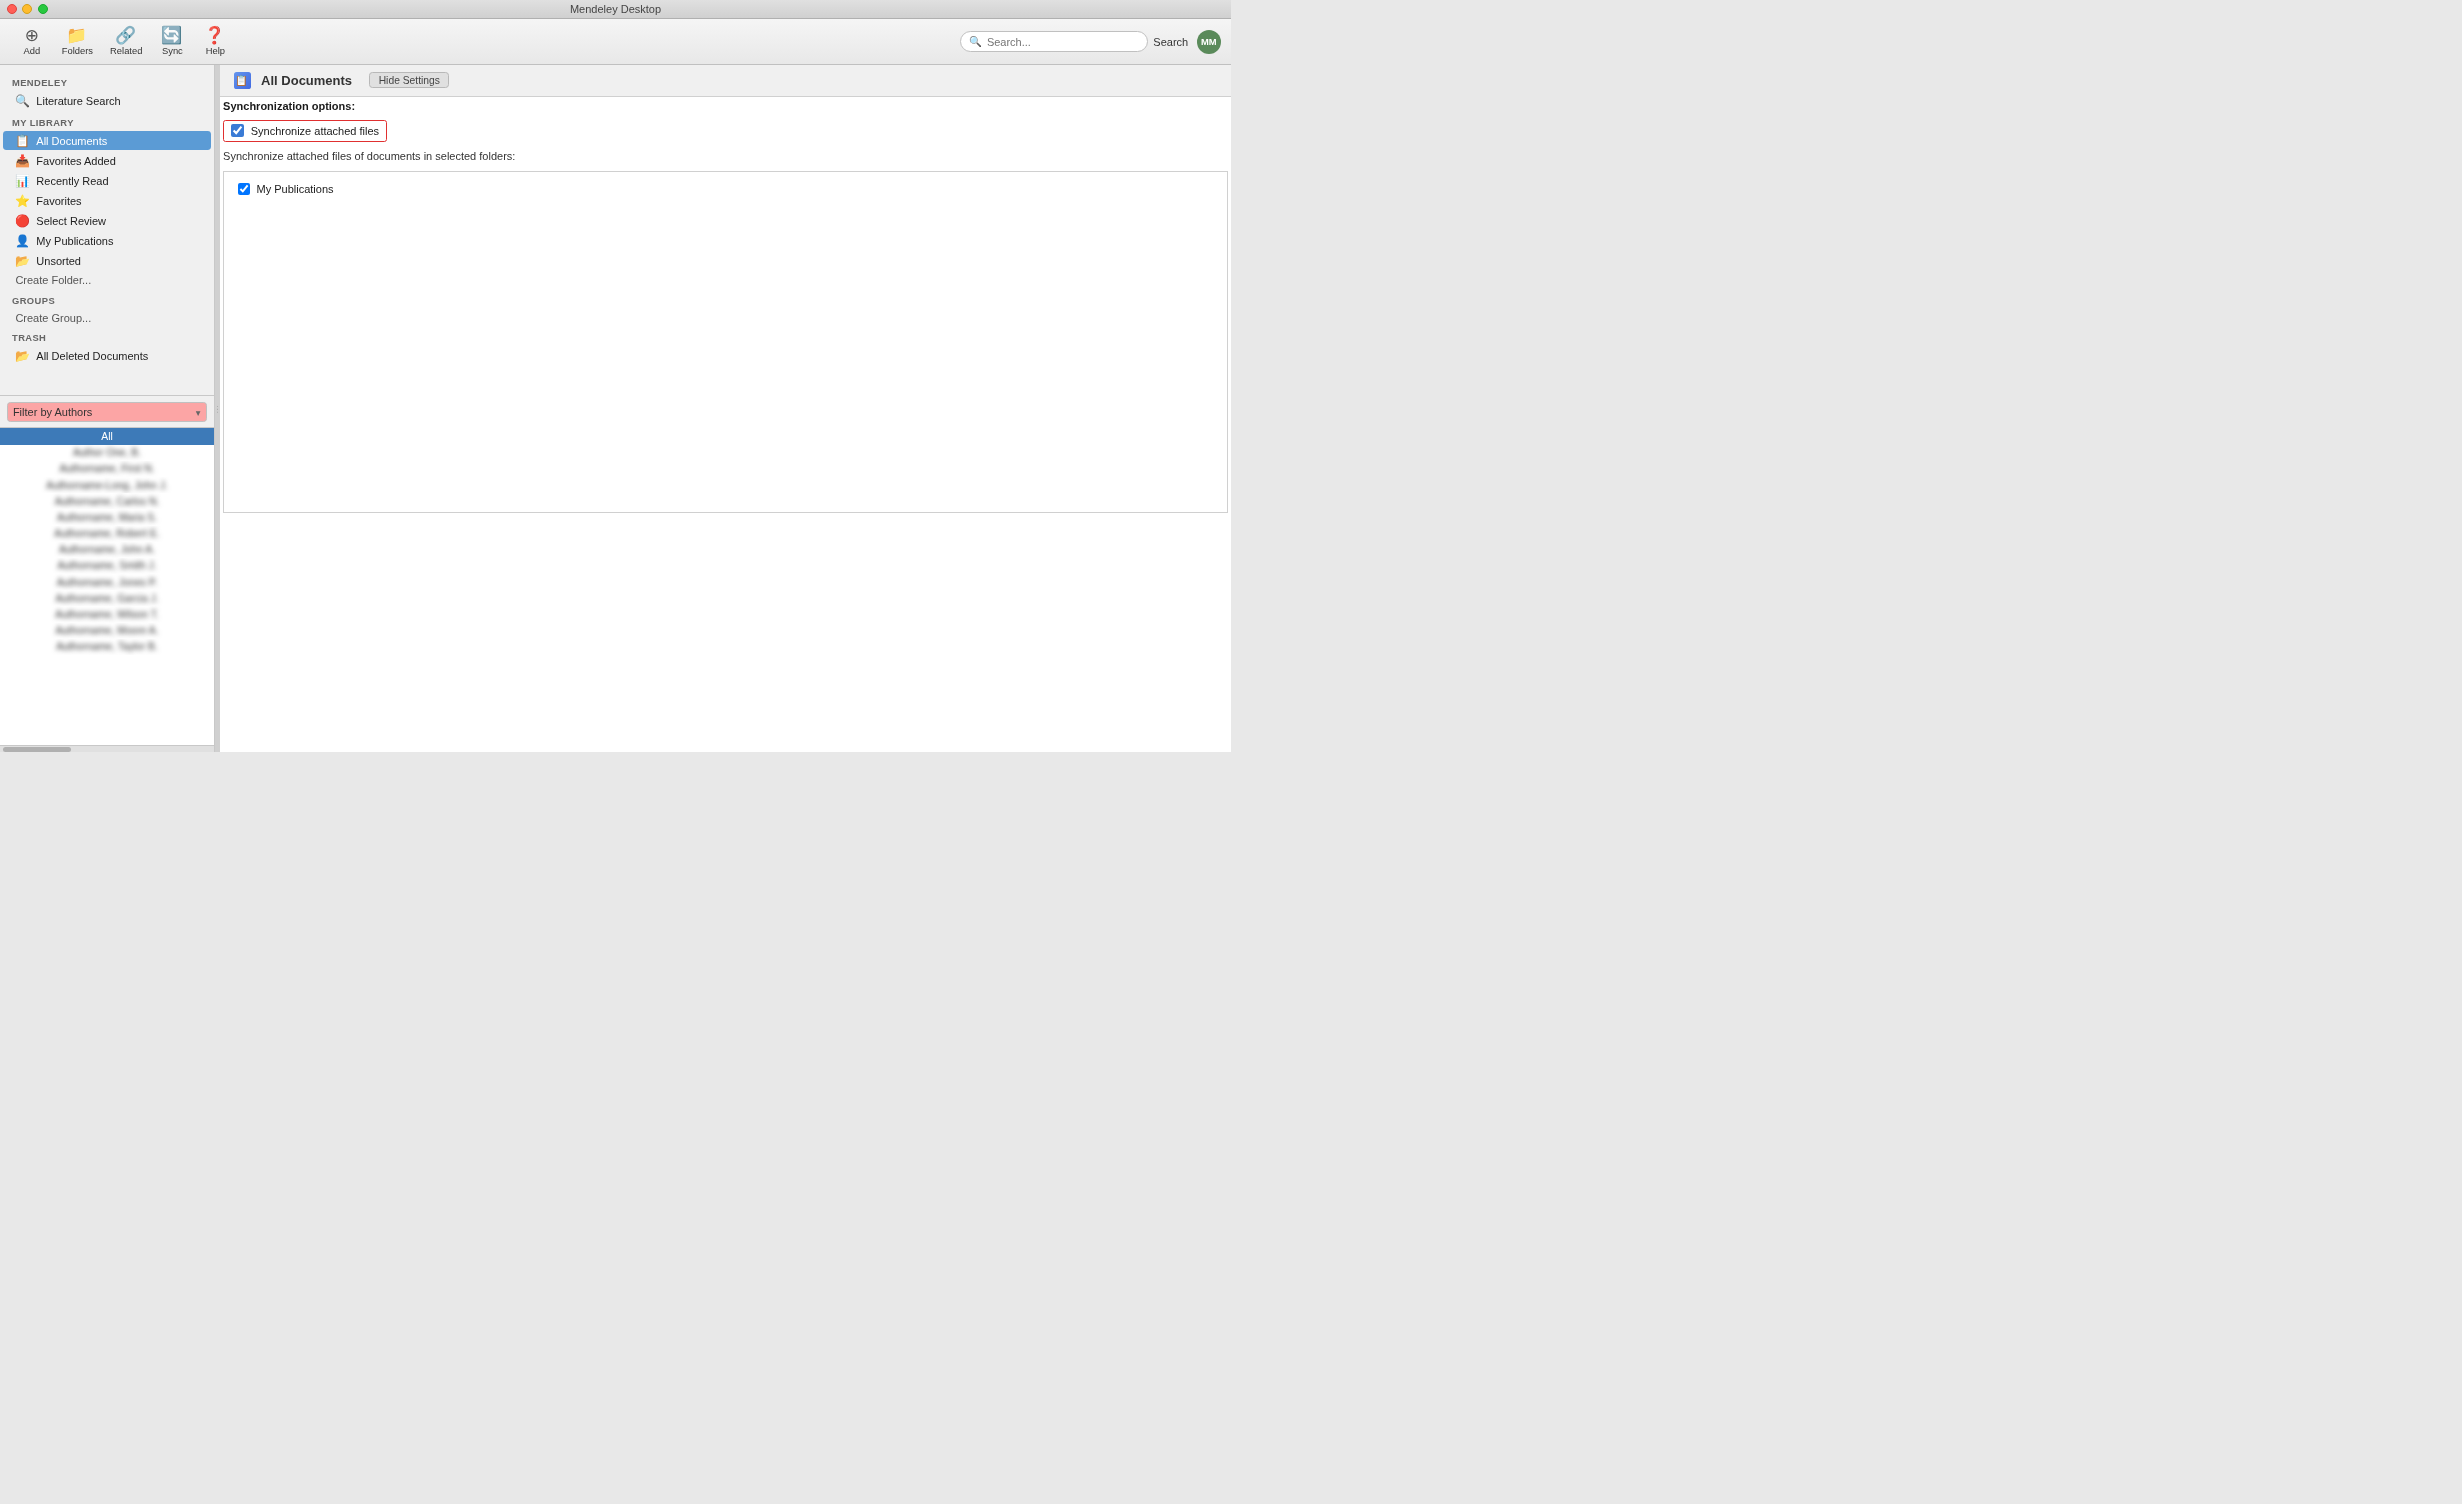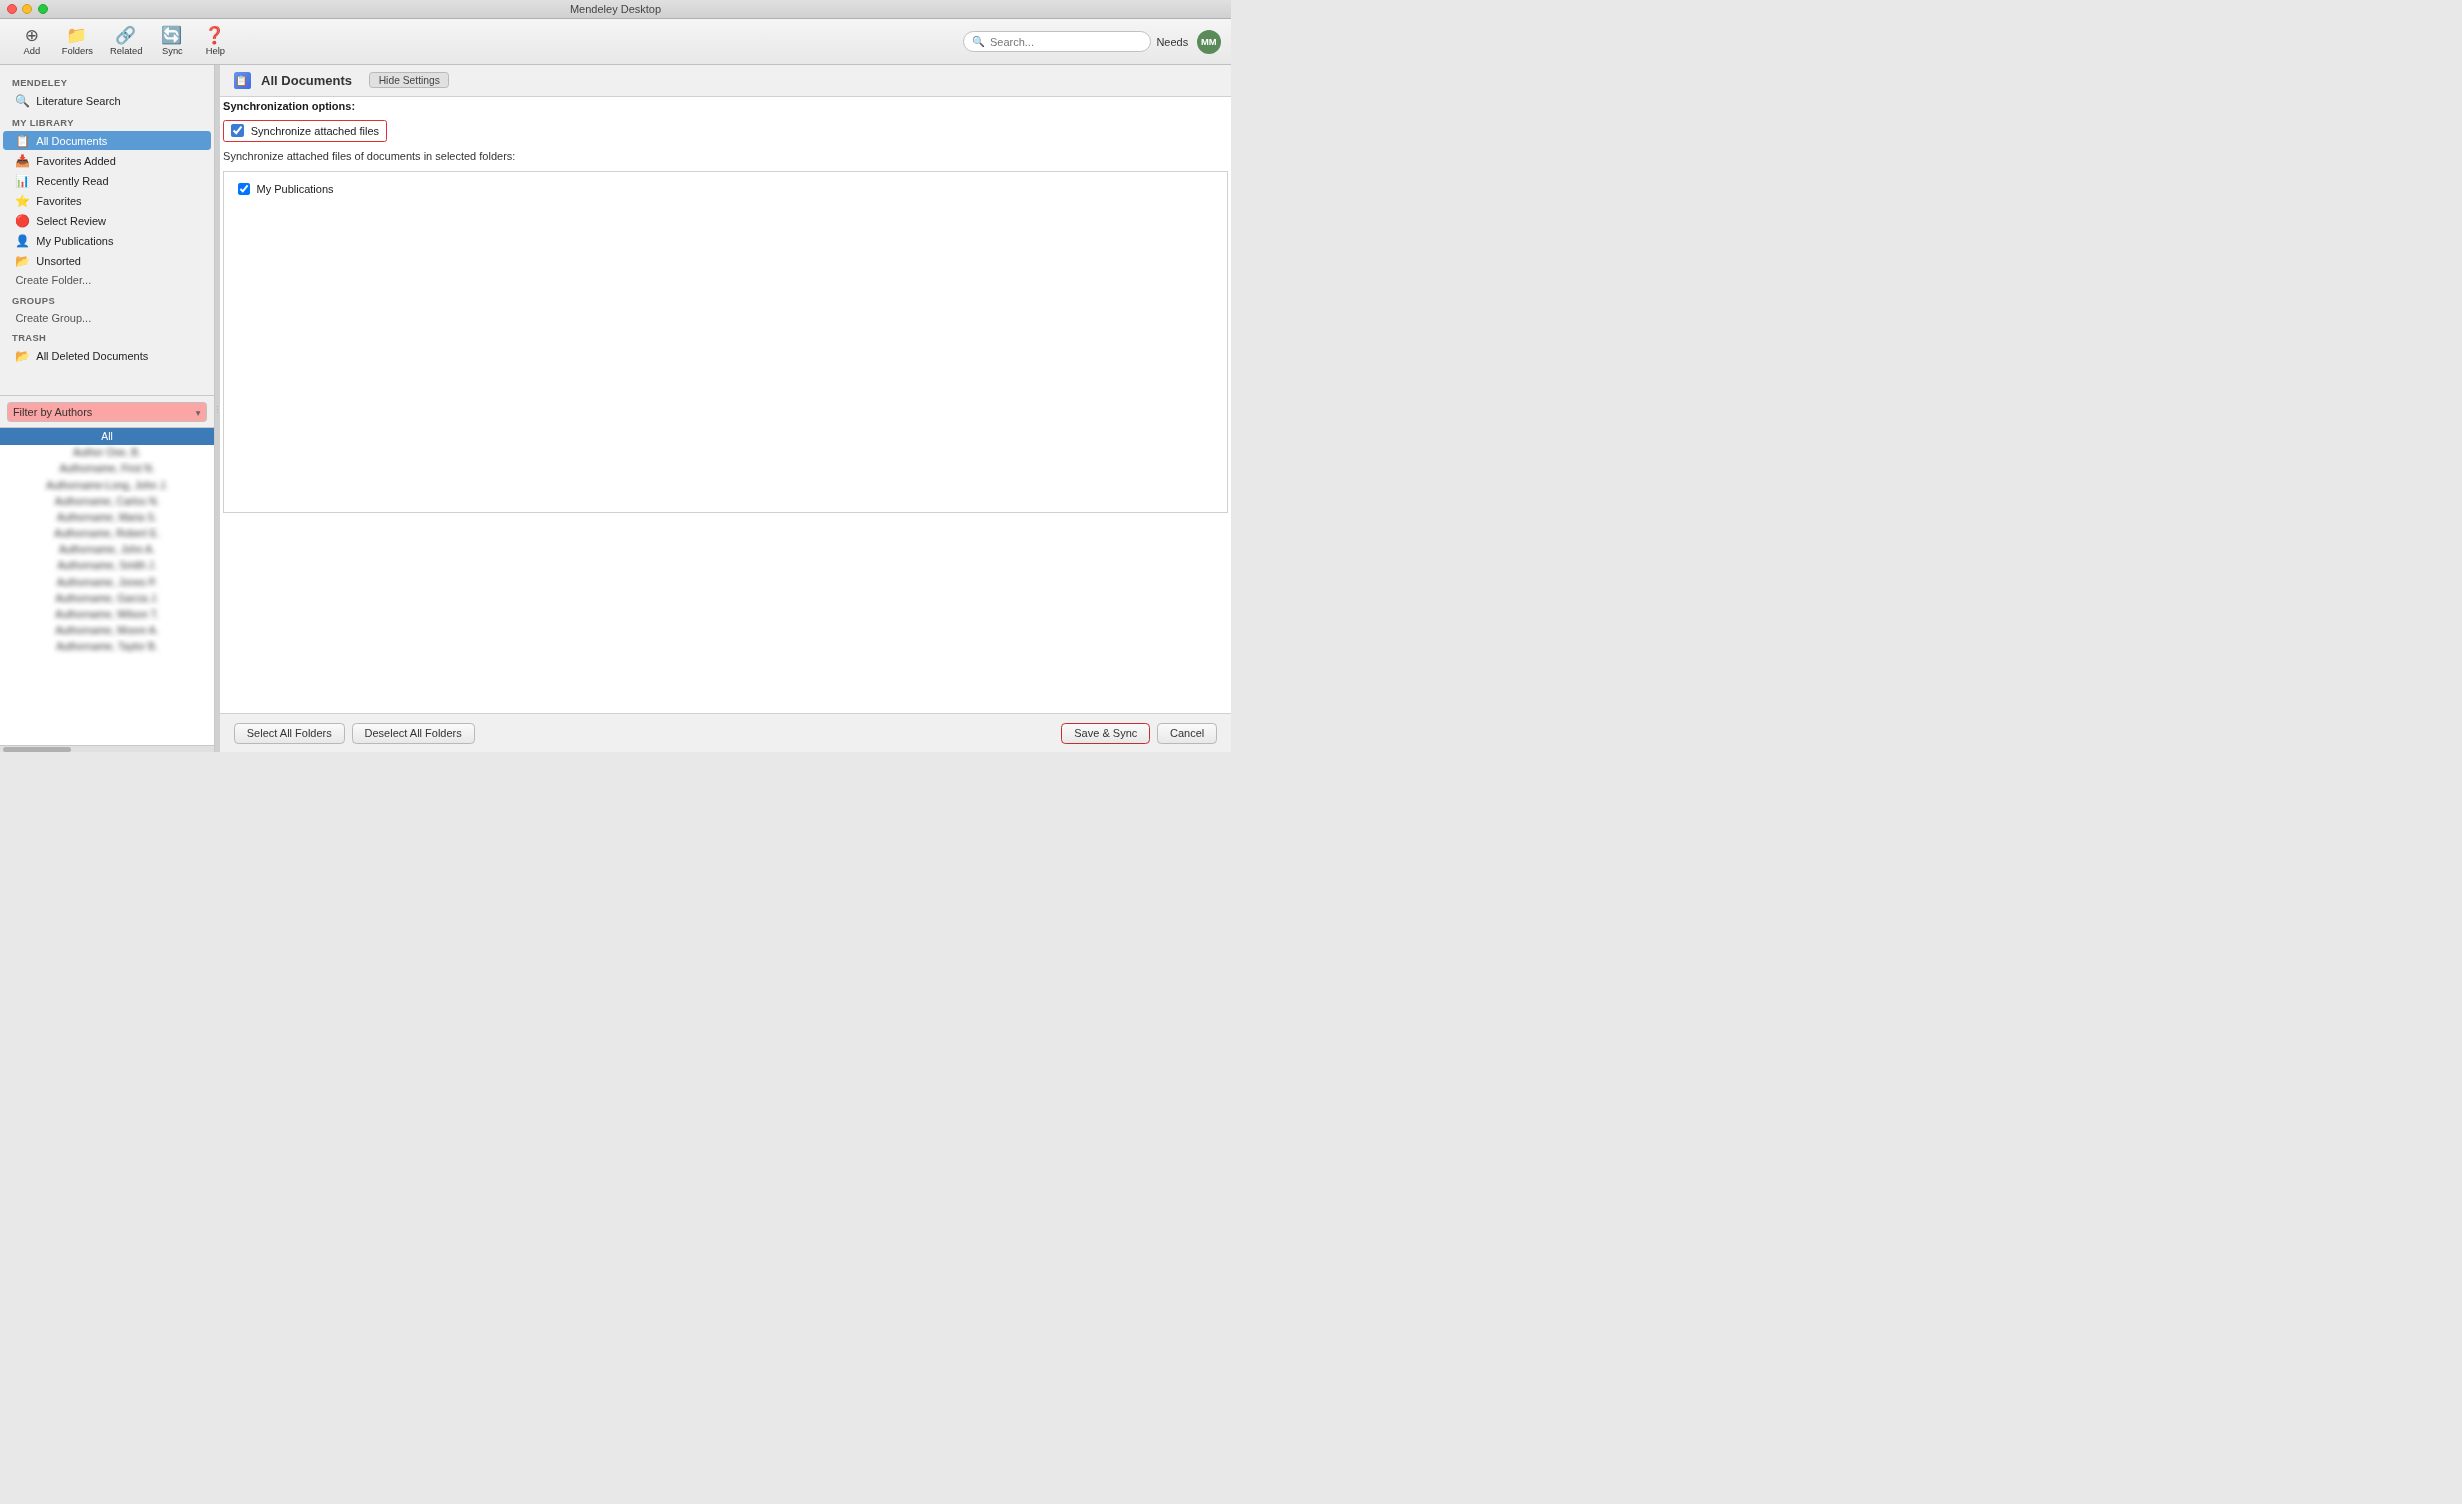--- a/index.html
+++ b/index.html
@@ -423,21 +423,21 @@
   </div>
   <div class="toolbar-group">
     <span class="toolbar-icon">❓</span>
     <span class="toolbar-label">Help</span>
   </div>
   <div class="toolbar-spacer"></div>
   <div class="search-bar">
     <span class="search-icon">🔍</span>
     <input class="search-input" type="text" placeholder="Search..." style="">
   </div>
-  <span class="user-name">Needs</span>
+  <span class="user-name">Search</span>
   <div class="user-avatar">
     <span>MM</span>
   </div>
 </div>
 
 <div class="main-layout">
 
   <div class="sidebar">
     <div class="sidebar-top">
 
@@ -540,25 +540,15 @@
       </div>
       <div class="sync-subtext">Synchronize attached files of documents in selected folders:</div>
       <div class="folders-list">
         <div class="folder-item">
           <input type="checkbox" class="folder-checkbox" checked="" style="">
           <span class="folder-label">My Publications</span>
         </div>
       </div>
     </div>
 
-    <div class="settings-footer">
-      <div class="footer-left">
-        <button class="footer-btn">Select All Folders</button>
-        <button class="footer-btn">Deselect All Folders</button>
-      </div>
-      <div class="footer-right">
-        <button class="save-sync-btn">Save &amp; Sync</button>
-        <button class="cancel-btn">Cancel</button>
-      </div>
-    </div>
   </div>
 </div>
 
 
 </body></html>

